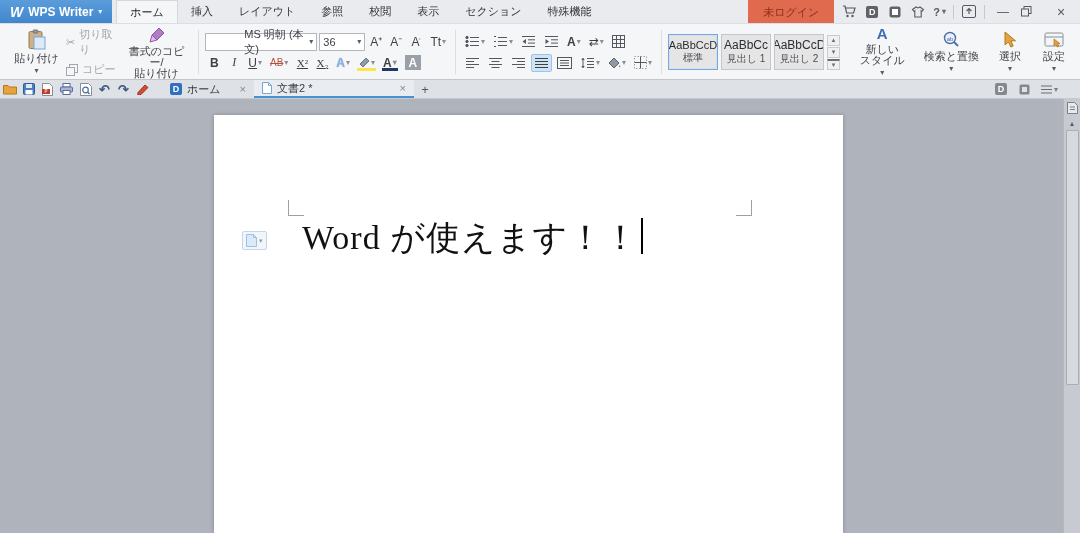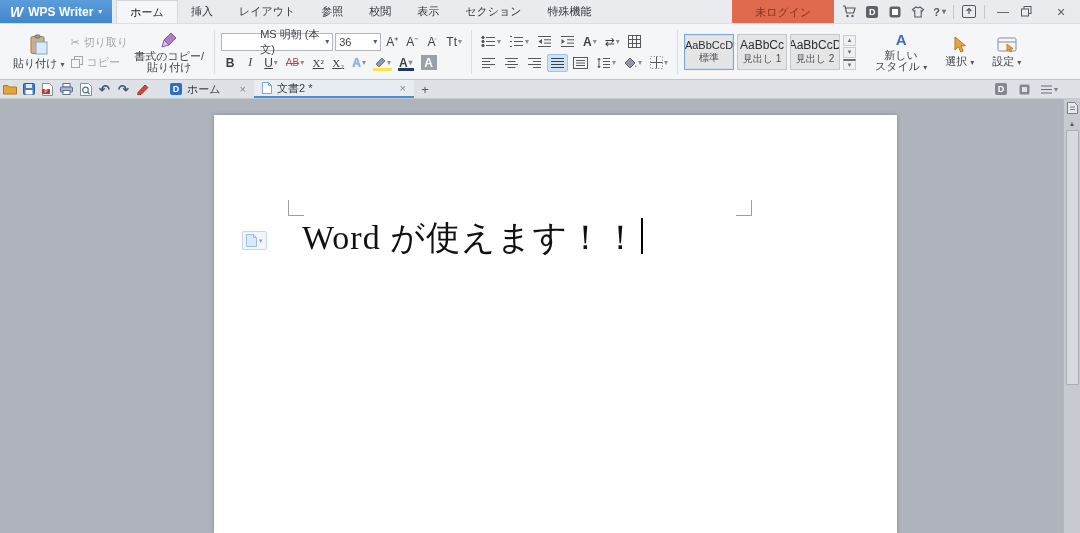--- a/index.html
+++ b/index.html
@@ -8,21 +8,21 @@
   
   .titlebar { height:24px; background:#e9ebef; display:flex; align-items:stretch; border-bottom:1px solid #dcdee2; }
   .logo { display:flex; align-items:center; gap:5px; padding:0 10px; background:linear-gradient(#5b9ddb,#4186cd); color:#fff; cursor:pointer; }
   .logo-w { font-weight:bold; font-size:14px; font-style:italic; }
   .logo-name { font-weight:bold; font-size:12px; }
   .caret { font-size:8px; color:inherit; opacity:.85; }
   .ttabs { display:flex; align-items:stretch; margin-left:4px; }
   .ttab { padding:0 13px; line-height:23px; color:#33353a; cursor:pointer; }
   .ttab.active { background:#f5f6f8; border:1px solid #d4d7db; border-bottom:none; color:#23252a; }
   .tright { margin-left:auto; display:flex; align-items:center; gap:7px; padding-right:8px; }
-  .login { background:#e06a4d; color:#8d2f1d; padding:0 23px; line-height:24px; align-self:stretch; cursor:pointer; }
+  .login { background:#e06a4d; color:#8d2f1d; padding:0 15px; line-height:24px; align-self:stretch; cursor:pointer; }
   .tico { width:16px; height:16px; display:inline-flex; align-items:center; justify-content:center; color:#55585e; cursor:pointer; }
   .docer-badge { width:12px; height:12px; background:#5f6368; color:#fff; border-radius:2px; font-size:9px; font-weight:bold; display:inline-flex; align-items:center; justify-content:center; }
   .helpbtn { display:inline-flex; align-items:center; gap:2px; color:#55585e; font-weight:bold; cursor:pointer; }
   .vsep { width:1px; height:14px; background:#c4c7cc; }
   .winbtn { width:22px; text-align:center; color:#55585e; cursor:pointer; font-size:12px; }
 
   
   .ribbon { height:56px; background:#f5f6f8; border-bottom:1px solid #c2c5ca; display:flex; align-items:stretch; padding:3px 4px 2px 4px; }
   .rgroup { display:flex; flex-direction:column; justify-content:center; gap:3px; padding:0 5px; }
   .rgroup.hrow { flex-direction:row; align-items:center; gap:2px; }
@@ -65,21 +65,21 @@
   .dtab { display:flex; align-items:center; gap:5px; padding:0 8px; min-width:80px; cursor:pointer; color:#3a3c40; }
   .dtab .x { color:#85888e; font-size:11px; }
   .dtab.active { background:#e9ecf0; border-bottom:2px solid #4a8fd4; }
   .dtab-d { width:12px; height:12px; background:#2f6fc0; color:#fff; border-radius:2px; font-size:9px; font-weight:bold; display:inline-flex; align-items:center; justify-content:center; }
   .newtab { width:22px; display:flex; align-items:center; justify-content:center; font-size:13px; color:#55585e; cursor:pointer; }
   .tb-right { margin-left:auto; display:flex; align-items:center; gap:8px; padding-right:22px; }
   .tb-right .tico { color:#6b6e74; }
 
   
   .docarea { position:relative; height:434px; background:#afb3bc; overflow:hidden; }
-  .page { position:absolute; left:214px; top:16px; width:683px; bottom:0; background:#fff; box-shadow:0 0 4px rgba(0,0,0,.25); }
+  .page { position:absolute; left:214px; top:16px; width:629px; bottom:0; background:#fff; box-shadow:0 0 4px rgba(0,0,0,.25); }
   .crop { position:absolute; width:16px; height:16px; top:85px; }
   .crop.l { left:74px; border-left:1px solid #9aa0a6; border-bottom:1px solid #9aa0a6; }
   .crop.r { left:522px; border-right:1px solid #9aa0a6; border-bottom:1px solid #9aa0a6; }
   .docline { position:absolute; left:88px; top:100px; font-family:"Liberation Serif","DejaVu Serif",serif; font-size:34px; line-height:46px; color:#111; letter-spacing:1px; white-space:nowrap; }
   .cursorbar { display:inline-block; width:2px; height:36px; background:#000; margin-left:3px; vertical-align:-5px; }
   .paste-opts { position:absolute; left:28px; top:116px; display:flex; align-items:center; gap:2px; padding:2px 3px; background:#f2f6fb; border:1px solid #c3d6ec; border-radius:2px; cursor:pointer; }
   .paste-opts .caret { font-size:7px; color:#8a8d93; }
 
   .vscroll { position:absolute; right:0; top:0; bottom:0; width:17px; background:#c7cad0; border-left:1px solid #b4b7bc; display:flex; flex-direction:column; align-items:center; }
   .vs-icon { height:17px; display:flex; align-items:center; justify-content:center; cursor:pointer; }
@@ -430,20 +430,30 @@
 
   <div class="rgroup hrow" style="gap:10px; padding-left:10px;">
     <div class="bigbtn">
       <span style="font-weight:bold; font-size:15px; color:#3d6db5; line-height:16px;">A</span>
       <span class="lbl">
         <span>新しい</span><br>
         <span>スタイル</span> <span class="caret">▾</span>
       </span>
     </div>
     <div class="bigbtn">
+      <svg width="20" height="18" viewBox="0 0 20 18">
+          <circle cx="9" cy="7" r="5.5" fill="#eaf1fa" stroke="#4a6fa5" stroke-width="1.4"></circle>
+          <line x1="13" y1="11" x2="17" y2="15" stroke="#4a6fa5" stroke-width="1.8"></line>
+          <text x="9" y="9.5" font-size="6" text-anchor="middle" fill="#4a6fa5">ab</text>
+        </svg>
+      <span class="lbl">
+        <span>検索と置換</span> <span class="caret">▾</span>
+      </span>
+    </div>
+    <div class="bigbtn">
       <svg width="14" height="18" viewBox="0 0 14 18">
           <path d="M2 1 L2 14 L5.5 10.8 L7.8 16 L10.2 15 L7.9 9.8 L12.5 9.8 Z" fill="#e8a33d" stroke="#b07a20"></path>
         </svg>
       <span class="lbl">
         <span>選択</span> <span class="caret">▾</span>
       </span>
     </div>
     <div class="bigbtn">
       <svg width="20" height="18" viewBox="0 0 20 18">
           <rect x="1" y="2" width="18" height="13" rx="1.5" fill="#f3f5f8" stroke="#8a8d93"></rect>

